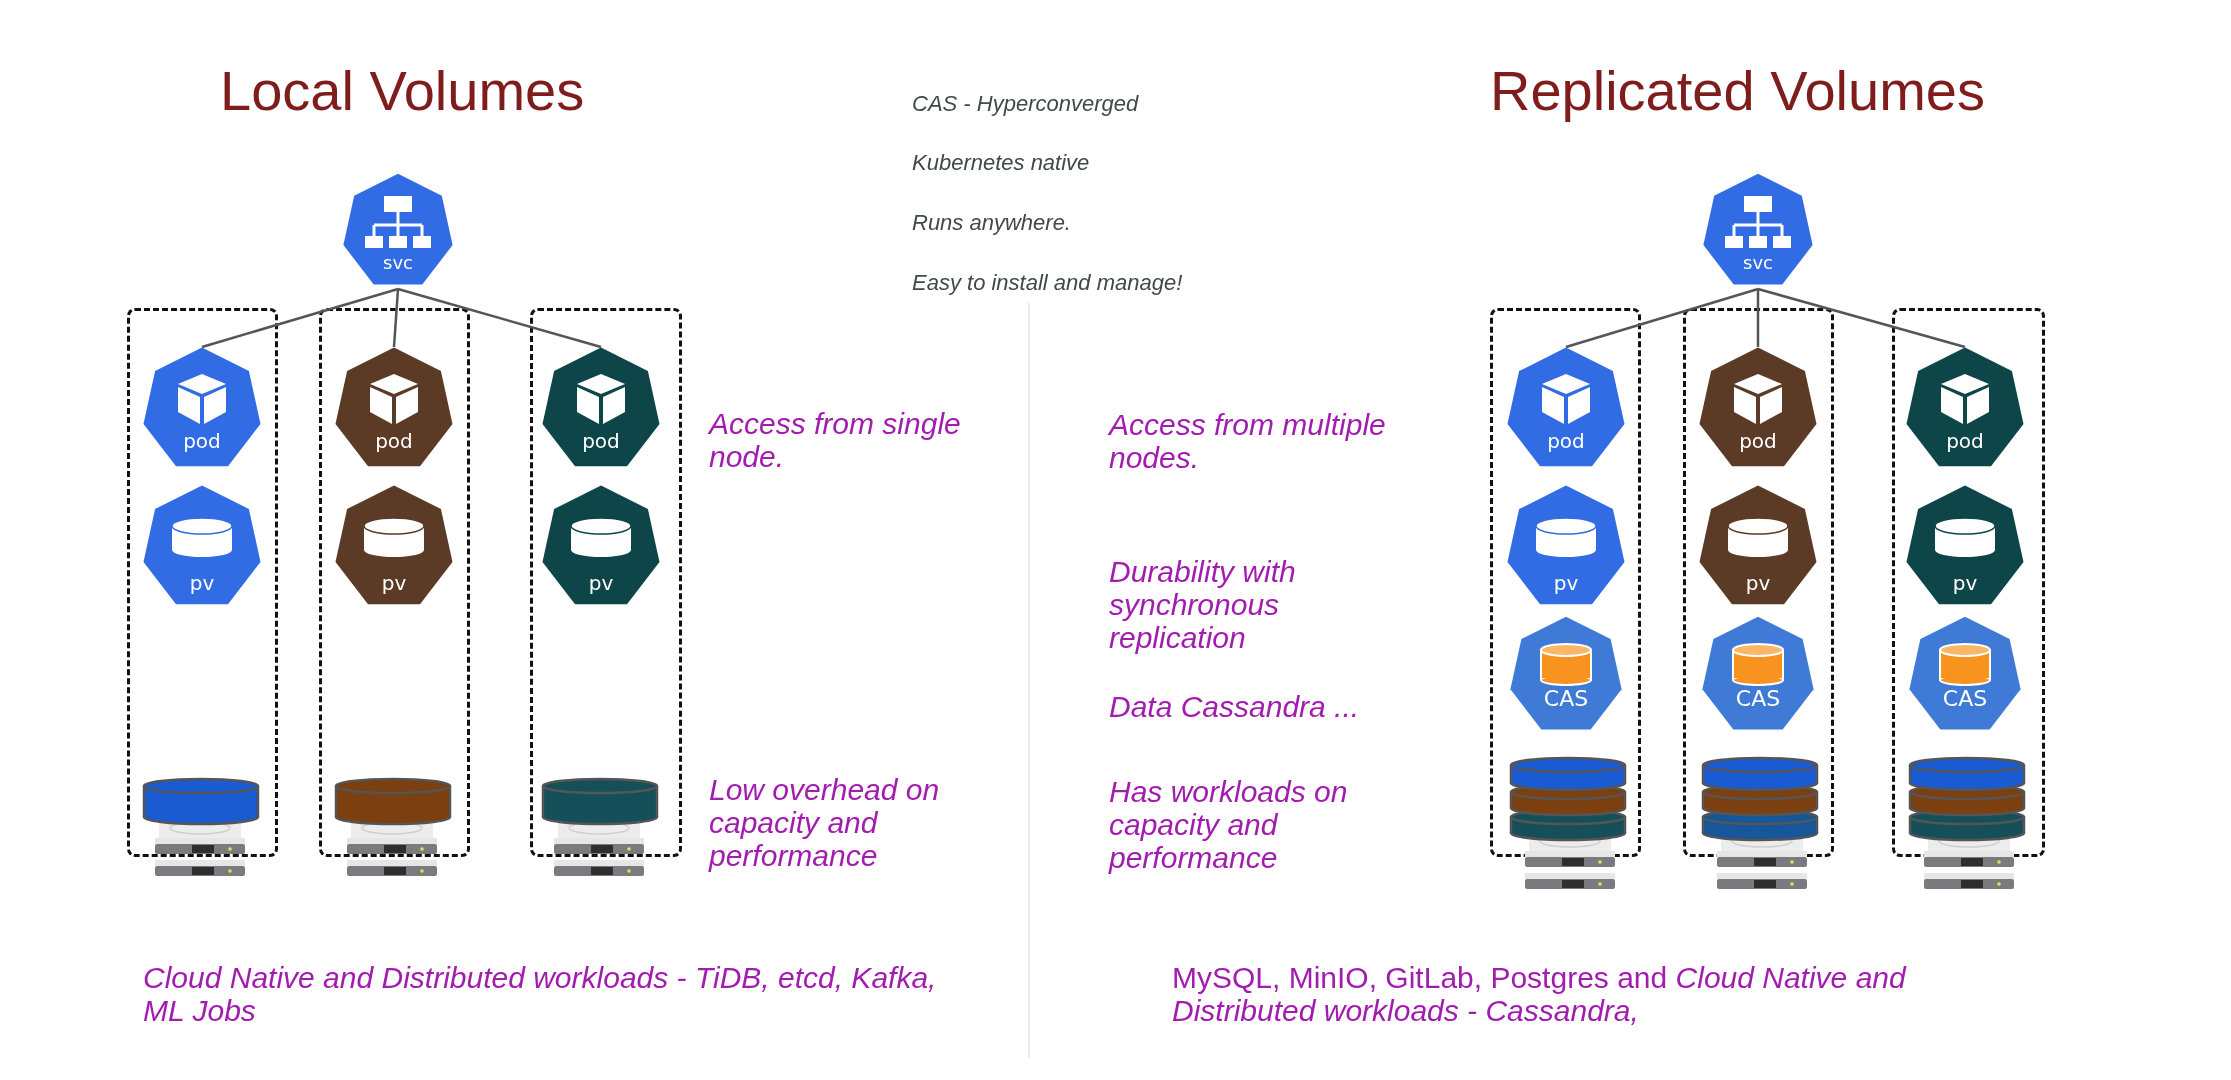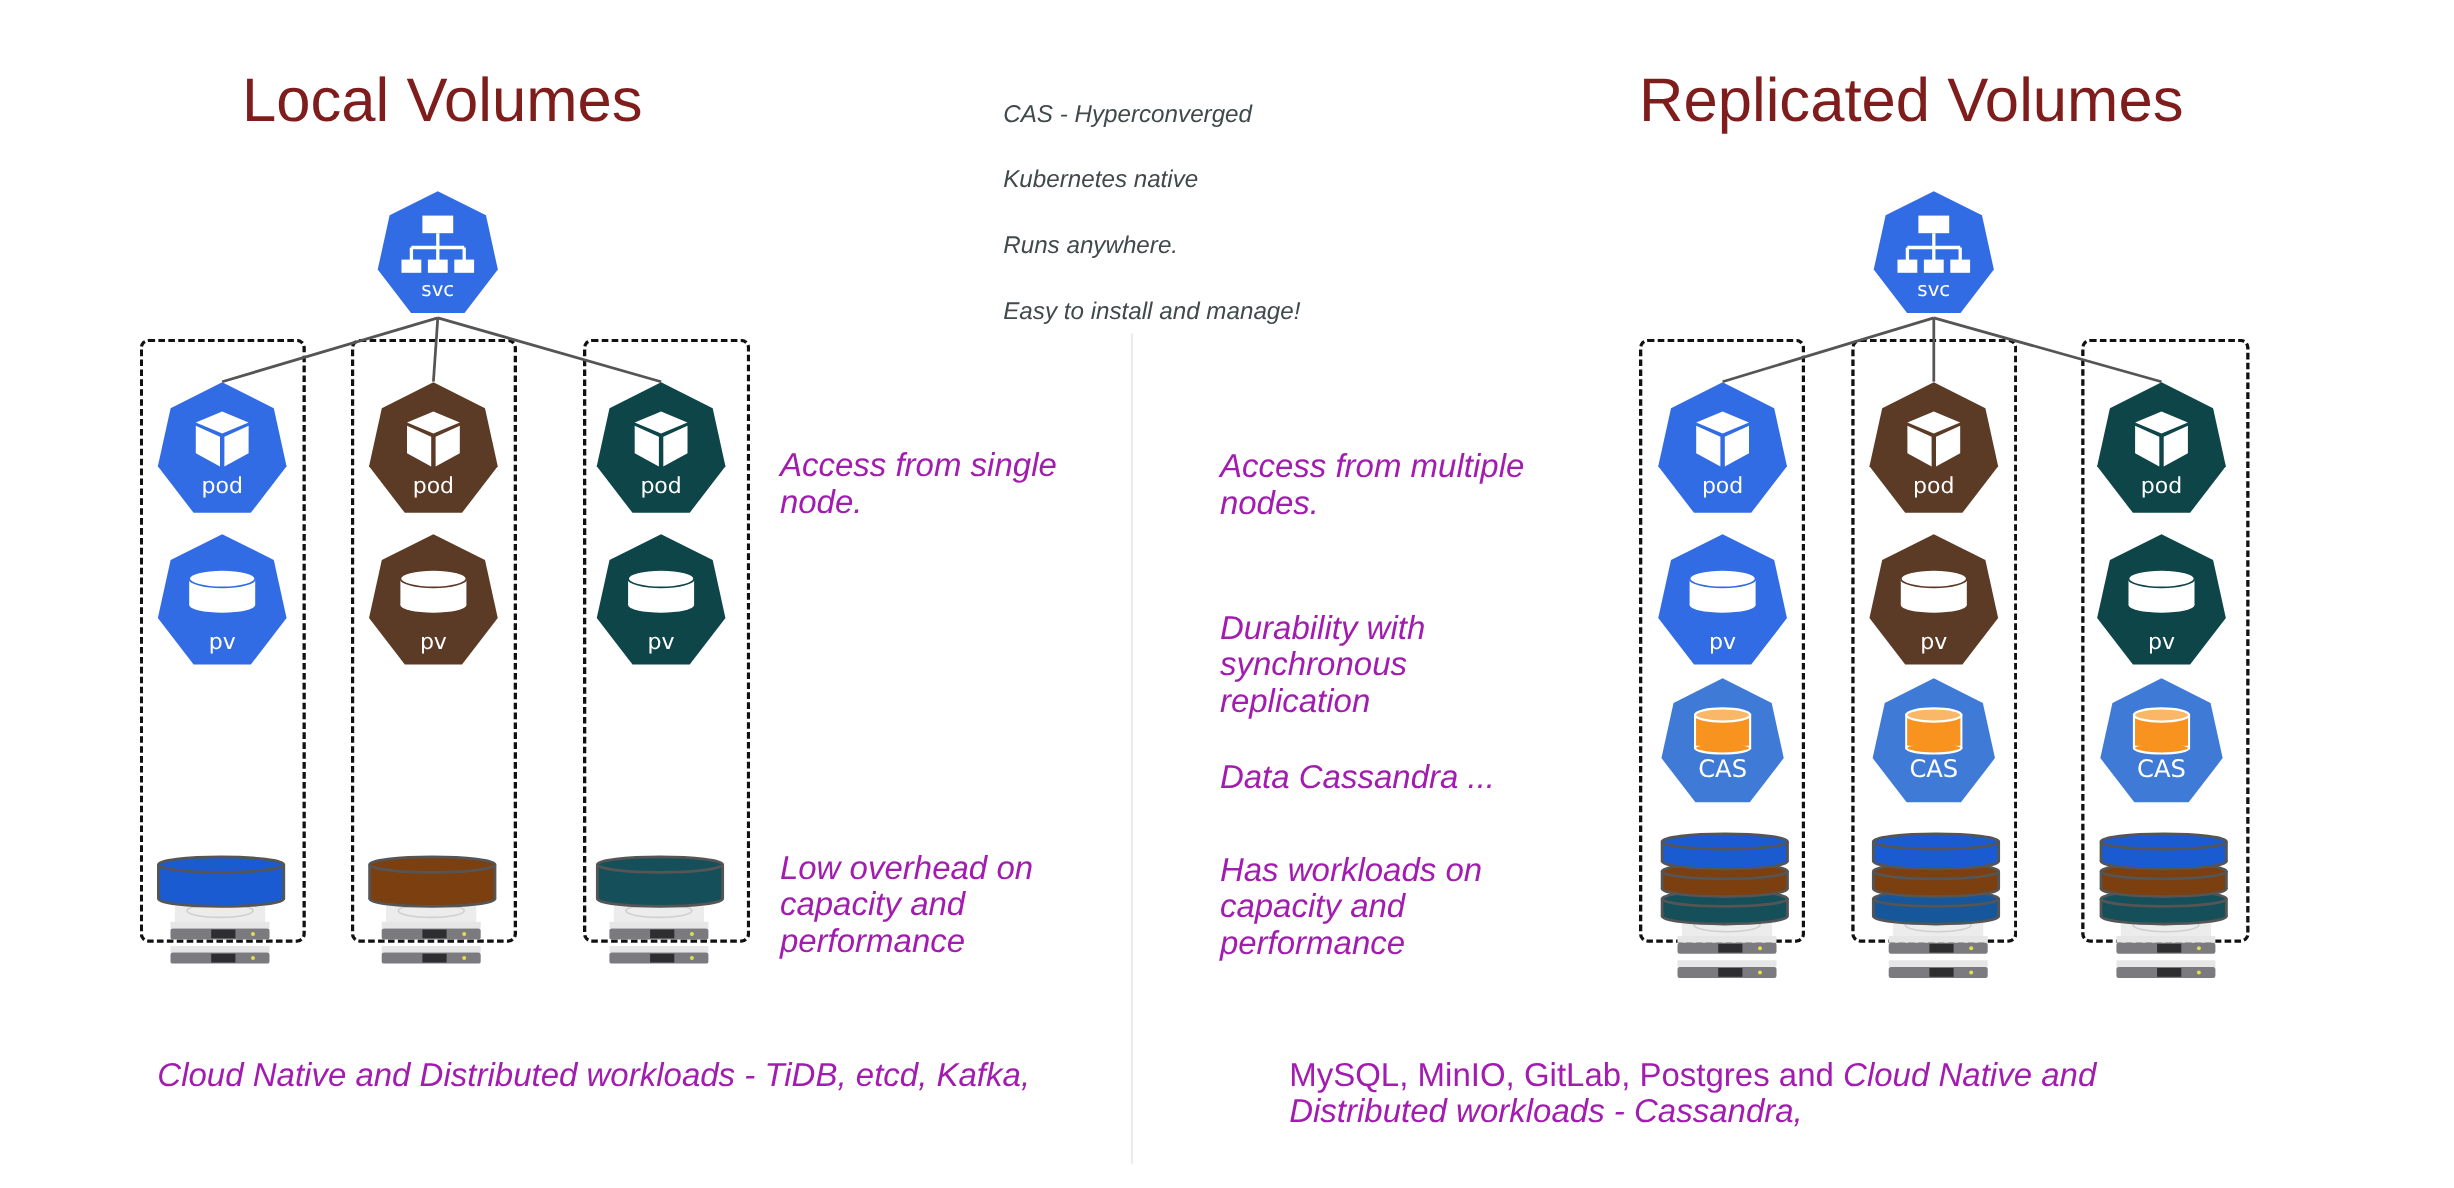--- a/index.html
+++ b/index.html
@@ -368,17 +368,18 @@
   <div class="it">Data Cassandra ...</div>
 </div>
 <div class="abs" style="left:1109px;top:775px;">
   <div class="it">Has workloads on</div>
   <div class="it">capacity and</div>
   <div class="it">performance</div>
 </div>
 
 <div class="abs" style="left:143px;top:961px;">
   <div class="it">Cloud Native and Distributed workloads  - TiDB, etcd, Kafka,</div>
+  <div class="it">ML Jobs</div>
 </div>
 <div class="abs" style="left:1172px;top:961px;">
   <div class="it"><span class="upright">MySQL, MinIO, GitLab, Postgres and </span><span>Cloud Native and</span></div>
   <div class="it">Distributed workloads  - Cassandra,</div>
 </div>
 
 </body></html>

